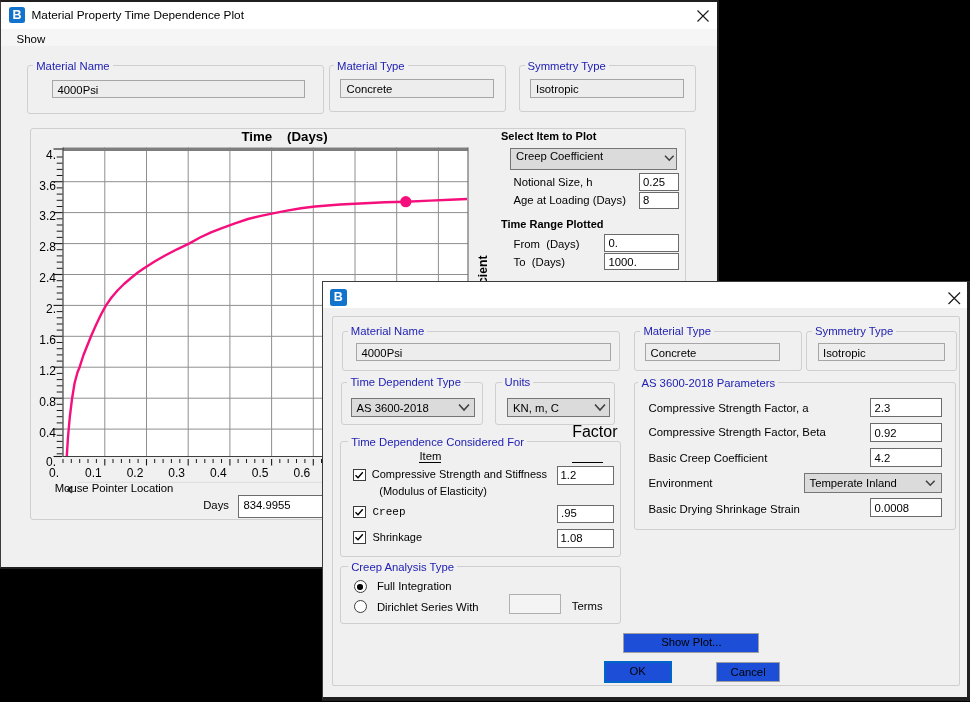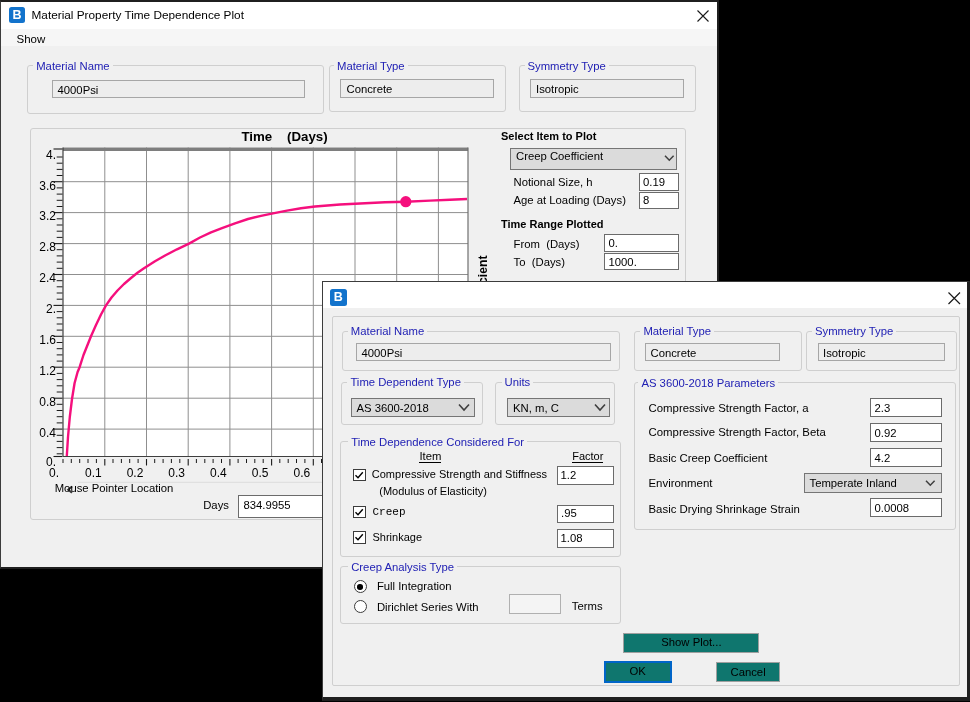--- a/index.html
+++ b/index.html
@@ -4,21 +4,21 @@
 html,body{margin:0;padding:0;}
 body{width:970px;height:702px;background:#000;position:relative;overflow:hidden;
  font-family:"Liberation Sans", sans-serif;}
 .abs{position:absolute;}
 .t{position:absolute;white-space:nowrap;color:#000;font-size:11.3px;}
 .gbox{position:absolute;border:1px solid #cfcfcf;border-radius:3px;box-sizing:border-box;}
 .glab{position:absolute;background:#f0f0f0;padding:0 3px;color:#2121b4;font-size:11.3px;white-space:nowrap;}
 .gfield{position:absolute;background:#ededed;border:1px solid #a6a6a6;box-sizing:border-box;}
 .wfield{position:absolute;background:#fff;border:1px solid #6b6b6b;box-sizing:border-box;}
 .combo{position:absolute;background:#dbdbdb;border:1px solid #757575;box-sizing:border-box;}
-.btn{position:absolute;background:#0f766e;border:1px solid #9f9f9f;color:#000;
+.btn{position:absolute;background:#1d4ed8;border:1px solid #9f9f9f;color:#000;
  font-size:11.3px;text-align:center;box-sizing:border-box;}
 .cb{position:absolute;width:10.5px;height:10.5px;background:#fff;border:1px solid #3c3c3c;}
 .radio{position:absolute;width:11px;height:11px;background:#fff;border:1px solid #3c3c3c;border-radius:50%;}
 </style></head>
 <body>
 
 <div class="abs" style="left:0;top:0;width:719px;height:569px;background:#f0f0f0;border-top:2px solid #1f1f1f;border-left:1px solid #3c3c3c;border-right:2px solid #1f1f1f;border-bottom:2px solid #1f1f1f;box-sizing:border-box;">
 <div class="abs" style="left:0;top:0;width:716px;height:26.5px;background:#fff;"></div>
 <div class="abs" style="left:8px;top:5px;width:16px;height:16px;background:#1273cc;border-radius:2.5px;color:#fff;font-weight:bold;font-size:12.5px;text-align:center;line-height:16px;">B</div>
 <div class="t" style="left:30.5px;top:4.5px;height:16px;line-height:16px;font-size:11.8px;">Material Property Time Dependence Plot</div>
@@ -192,21 +192,21 @@
     <path d="M72 486.6 L68.2 489.7 L72 492.8" stroke="#3a3a3a" stroke-width="2" fill="none"></path>
   </svg>
 <div class="t" style="left:501px;top:128.8px;height:15px;line-height:15px;font-size:11px;color:#000;font-weight:bold;">Select Item to Plot</div>
 <div class="combo" style="left:510px;top:148px;width:167px;height:21.5px;"></div>
 <div class="t" style="left:516px;top:148.0px;height:16px;line-height:16px;font-size:11.3px;color:#000;">Creep Coefficient</div>
 <svg class="abs" style="left:662.5px;top:153px;" width="16" height="12">
     <path d="M2 2.8 L6.3 7.2 L10.6 2.8" stroke="#3f3f3f" stroke-width="1.5" fill="none"></path>
   </svg>
 <div class="t" style="left:513.5px;top:174.4px;height:16px;line-height:16px;font-size:11.3px;color:#000;">Notional Size, h</div>
 <div class="wfield" style="left:639px;top:173px;width:39.5px;height:18px;"></div>
-<div class="t" style="left:643px;top:174.0px;height:16px;line-height:16px;font-size:11.3px;color:#000;">0.19</div>
+<div class="t" style="left:643px;top:174.0px;height:16px;line-height:16px;font-size:11.3px;color:#000;">0.25</div>
 <div class="t" style="left:513.5px;top:192.3px;height:16px;line-height:16px;font-size:11.3px;color:#000;">Age at Loading (Days)</div>
 <div class="wfield" style="left:639px;top:191.5px;width:39.5px;height:17.5px;"></div>
 <div class="t" style="left:643px;top:192.3px;height:16px;line-height:16px;font-size:11.3px;color:#000;">8</div>
 <div class="t" style="left:501px;top:216.7px;height:15px;line-height:15px;font-size:11px;color:#000;font-weight:bold;">Time Range Plotted</div>
 <div class="t" style="left:513.5px;top:235.8px;height:16px;line-height:16px;font-size:11.3px;color:#000;">From&nbsp; (Days)</div>
 <div class="wfield" style="left:603.8px;top:233.7px;width:75px;height:18px;"></div>
 <div class="t" style="left:608.5px;top:234.8px;height:16px;line-height:16px;font-size:11.3px;color:#000;">0.</div>
 <div class="t" style="left:513.5px;top:254.3px;height:16px;line-height:16px;font-size:11.3px;color:#000;">To&nbsp; (Days)</div>
 <div class="wfield" style="left:603.8px;top:253px;width:75px;height:17px;"></div>
 <div class="t" style="left:608.5px;top:253.5px;height:16px;line-height:16px;font-size:11.3px;color:#000;">1000.</div>
@@ -265,21 +265,21 @@
 <div class="t" style="left:809.5px;top:475.3px;height:16px;line-height:16px;font-size:11.3px;color:#000;">Temperate Inland</div>
 <svg class="abs" style="left:923.5px;top:478px;" width="16" height="12">
     <path d="M2 2.8 L6.3 7.2 L10.6 2.8" stroke="#3f3f3f" stroke-width="1.5" fill="none"></path>
   </svg>
 <div class="wfield" style="left:870px;top:498px;width:72px;height:19px;"></div>
 <div class="t" style="left:874.5px;top:500.0px;height:16px;line-height:16px;font-size:11.3px;color:#000;">0.0008</div>
 <div class="gbox" style="left:340.2px;top:441px;width:280.8px;height:116px;"></div>
 <div class="glab" style="left:348.2px;top:434.5px;height:15px;line-height:15px;">Time Dependence Considered For</div>
 <div class="t" style="left:419.4px;top:448.0px;height:16px;line-height:16px;font-size:11.3px;color:#000;">Item</div>
 <div class="abs" style="left:418.9px;top:461.7px;width:22px;height:1px;background:#000;"></div>
-<div class="t" style="left:572.2px;top:448.0px;height:16px;line-height:16px;font-size:11px;color:#000;">Factor</div>
+<div class="t" style="left:572.2px;top:424px;height:16px;line-height:16px;font-size:16px;color:#000;">Factor</div>
 <div class="abs" style="left:572.2px;top:461.7px;width:31px;height:1px;background:#000;"></div>
 <div class="cb" style="left:353.1px;top:468.8px;"></div>
 <svg class="abs" style="left:353.1px;top:468.8px;" width="13" height="13">
     <path d="M2.5 6.3 L5 8.8 L9.8 3.3" stroke="#000" stroke-width="1.4" fill="none"></path>
   </svg>
 <div class="t" style="left:371.8px;top:466.5px;height:15px;line-height:15px;font-size:11px;color:#000;text-align:right;">Compressive Strength and Stiffness</div>
 <div class="wfield" style="left:557px;top:466px;width:56.5px;height:19px;"></div>
 <div class="t" style="left:560.5px;top:466.5px;height:16px;line-height:16px;font-size:11.3px;color:#000;">1.2</div>
 <div class="t" style="left:379.3px;top:483.8px;height:15px;line-height:15px;font-size:11px;color:#000;">(Modulus of Elasticity)</div>
 <div class="cb" style="left:353.3px;top:505.8px;"></div>

